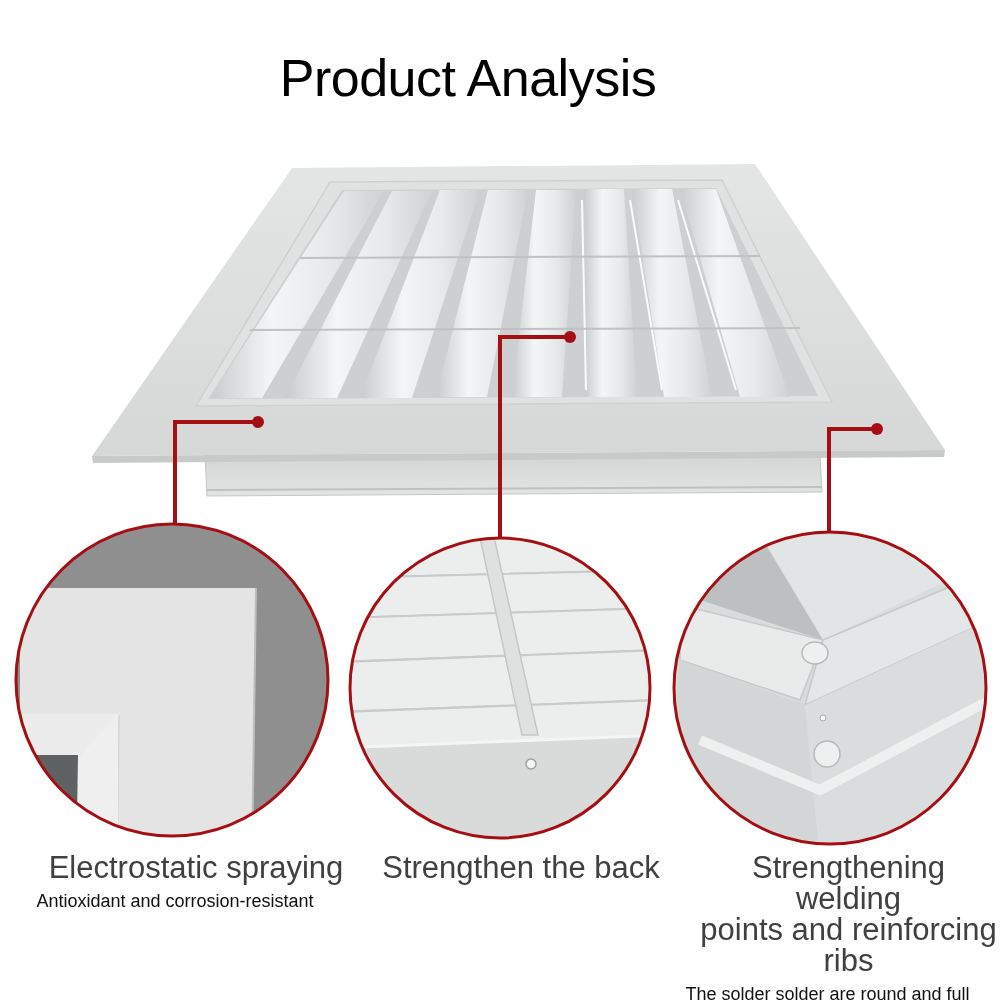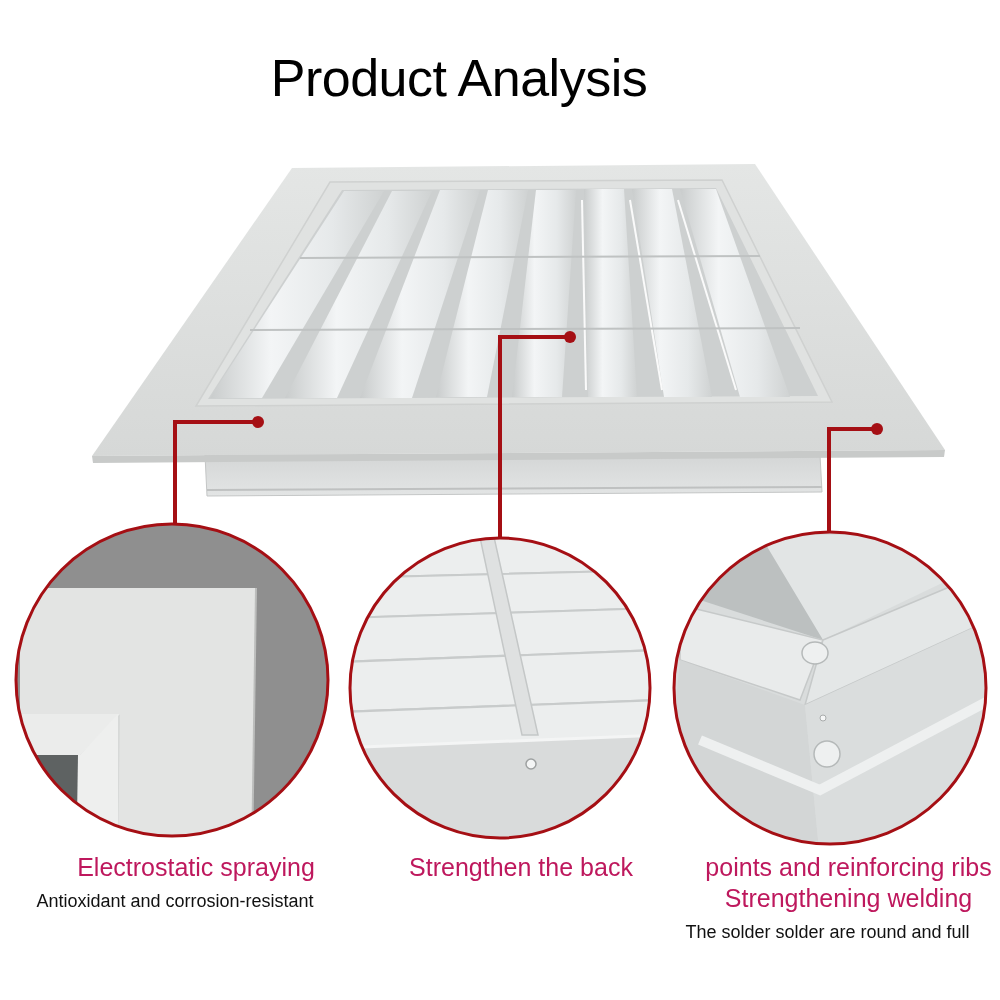--- a/index.html
+++ b/index.html
@@ -1,20 +1,20 @@
 <!DOCTYPE html>
 <html><head>
 <meta charset="utf-8">
 <style>
   html, body { margin:0; padding:0; background:#ffffff; }
   body { width:1000px; height:1000px; position:relative; overflow:hidden; font-family:"Liberation Sans", sans-serif; color:#111; }
-  .title { position:absolute; left:0; top:48px; width:918px; text-align:center; font-size:52px; font-weight:400; letter-spacing:-0.5px; color:#000; }
+  .title { position:absolute; left:0; top:48px; width:918px; text-align:center; font-size:52px; font-weight:400; letter-spacing:-0.5px; color:#000;padding-left:9px; }
   svg.scene { position:absolute; left:0; top:0; width:1000px; height:1000px; }
   .cap { position:absolute; text-align:center; }
-  .cap .h { font-size:25px; line-height:31px; color:#be185d;margin-left:42px; }
+  .cap .h { font-size:31px; line-height:31px; color:#404040;margin-left:42px; }
   .cap .s { font-size:18px; line-height:24px; color:#111; margin-top:6px; }
   #cap1 { left:0; top:852px; width:350px; }
   #cap2 { left:340px; top:852px; width:320px; }
   #cap3 { left:655px; top:852px; width:345px; }
 </style>
 </head>
 <body>
 
 <div class="title">Product Analysis</div>
 
@@ -137,16 +137,16 @@
 <div class="cap" id="cap1">
   <div class="h">Electrostatic spraying</div>
   <div class="s">Antioxidant and corrosion-resistant</div>
 </div>
 
 <div class="cap" id="cap2">
   <div class="h">Strengthen the back</div>
 </div>
 
 <div class="cap" id="cap3">
+  <div class="h">Strengthening welding</div>
   <div class="h">points and reinforcing ribs</div>
-  <div class="h">Strengthening welding</div>
   <div class="s">The solder solder are round and full</div>
 </div>
 
 </body></html>

